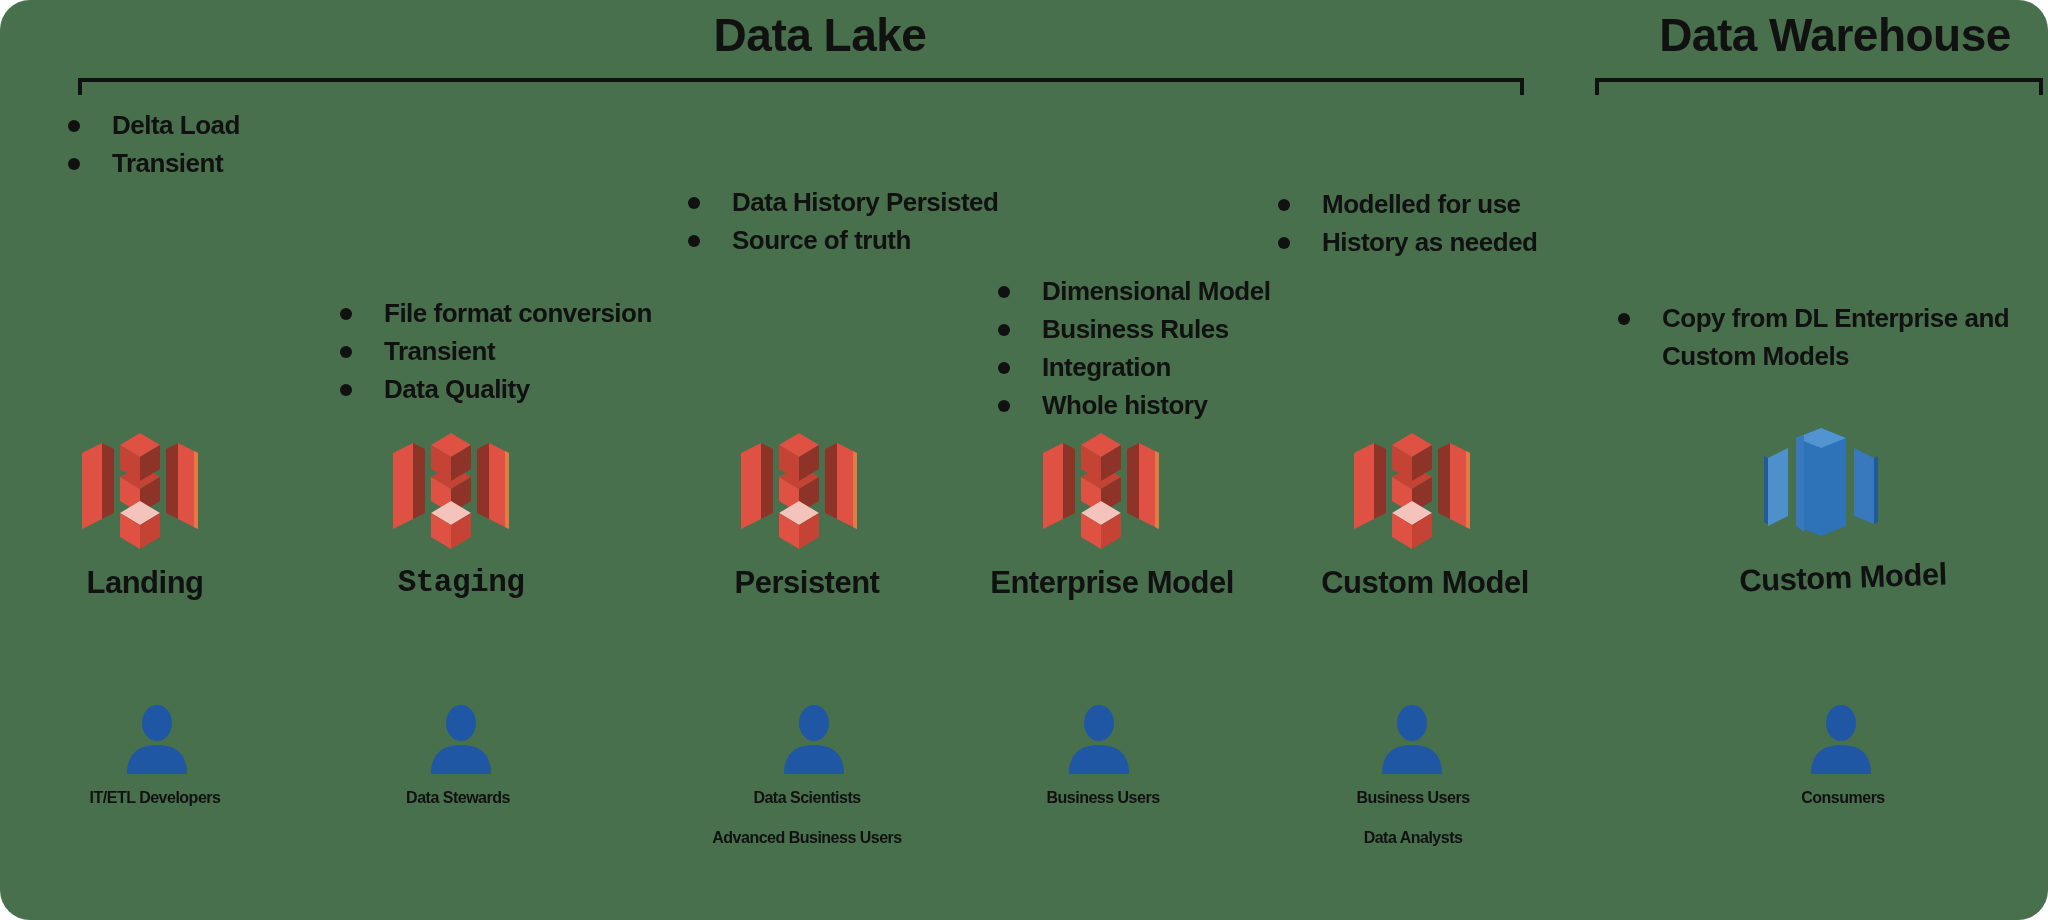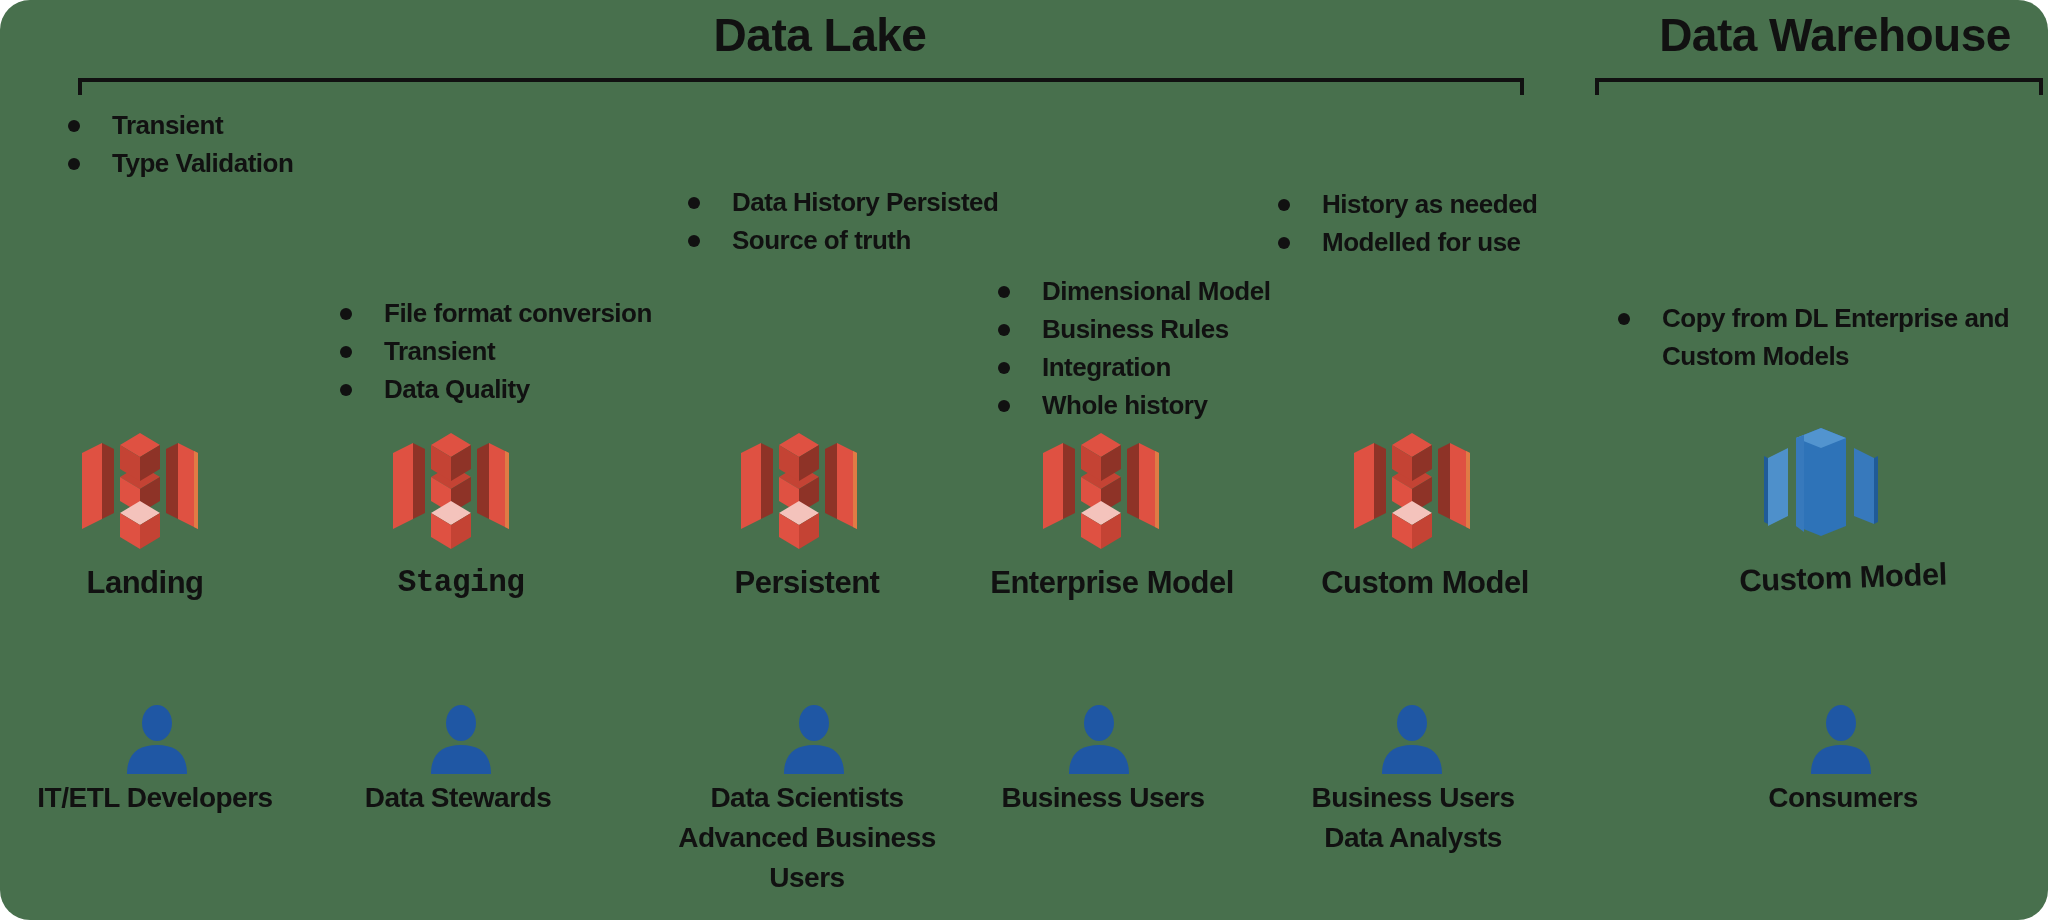--- a/index.html
+++ b/index.html
@@ -36,59 +36,59 @@
   .zone-label{position:absolute;top:565px;width:300px;text-align:center;
               font-size:31px;font-weight:700;color:var(--ink);letter-spacing:-0.5px;}
   .z1{left:-5px;} .z2{left:311px;font-family:Liberation Mono, monospace;} .z3{left:657px;} .z4{left:962px;} .z5{left:1275px;}
   .z6{left:1693px;top:560px;transform:rotate(-2deg);}
 
   .person-slot{position:absolute;top:704px;width:72px;height:70px;}
   .p1{left:122px;} .p2{left:426px;} .p3{left:779px;}
   .p4{left:1064px;}.p5{left:1377px;}.p6{left:1806px;}
 
   .user-label{position:absolute;top:778px;width:300px;text-align:center;
-              font-size:28px;font-weight:700;line-height:40px;color:var(--ink);letter-spacing:-0.5px;}
+              font-size:16px;font-weight:700;line-height:40px;color:var(--ink);letter-spacing:-0.5px;}
   .u1{left:5px;} .u2{left:308px;} .u3{left:667px;width:280px;} .u4{left:953px;}
   .u5{left:1263px;} .u6{left:1693px;}
 
   svg{display:block;width:100%;height:100%;}
 </style>
 </head>
 <body>
 
 <div class="canvas">
 
   <div class="title dl">Data Lake</div>
   <div class="title dw">Data Warehouse</div>
 
   <div class="bracket dl-b"></div>
   <div class="bracket dw-b"></div>
 
   <ul class="bullets b1">
+      <li>Delta Load</li>
       <li>Transient</li>
-      <li>Type Validation</li>
     </ul>
   <ul class="bullets b2">
       <li>File format conversion</li>
       <li>Transient</li>
       <li>Data Quality</li>
     </ul>
   <ul class="bullets b3">
       <li>Data History Persisted</li>
       <li>Source of truth</li>
     </ul>
   <ul class="bullets b4">
       <li>Dimensional Model</li>
       <li>Business Rules</li>
       <li>Integration</li>
       <li>Whole history</li>
     </ul>
   <ul class="bullets b5">
+      <li>Modelled for use</li>
       <li>History as needed</li>
-      <li>Modelled for use</li>
     </ul>
   <ul class="bullets b6">
       <li>Copy from DL Enterprise and Custom Models</li>
     </ul>
 
   <div class="icon-slot i1">
   <svg viewBox="0 0 120 128">
     <polygon points="2,28 22,18 22,94 2,104" fill="var(--s3_bright)"></polygon>
     <polygon points="22,18 34,24 34,88 22,94" fill="var(--s3_dark)"></polygon>
     <polygon points="118,28 98,18 98,94 118,104" fill="var(--s3_bright)"></polygon>

